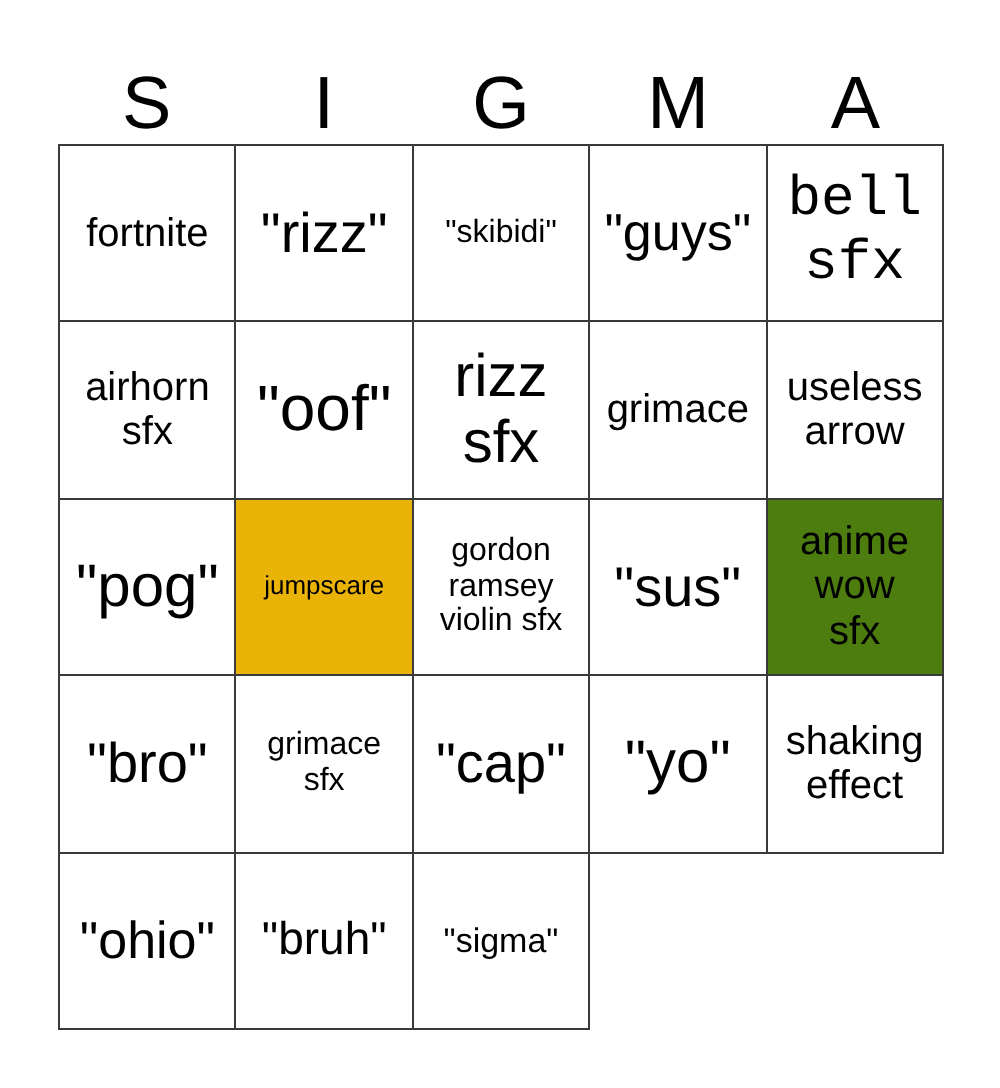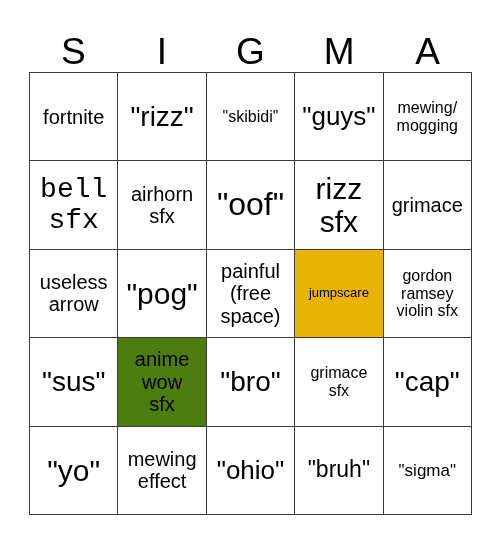--- a/index.html
+++ b/index.html
@@ -110,24 +110,20 @@
       </div>
     <div class="cell" style="border-color: rgb(58, 58, 58); background: rgb(255, 255, 255);">
         <span class="cell-text fs-3xl">"rizz"</span>
       </div>
     <div class="cell" style="border-color: rgb(58, 58, 58); background: rgb(255, 255, 255);">
         <span class="cell-text fs-sm">"skibidi"</span>
       </div>
     <div class="cell" style="border-color: rgb(58, 58, 58); background: rgb(255, 255, 255);">
         <span class="cell-text fs-2xl">"guys"</span>
       </div>
-    <div class="cell" style="border-color: rgb(58, 58, 58); background: rgb(255, 255, 255);">
-        <span class="cell-text fs-sm">mewing/
-mogging</span>
-      </div>
 
     <div class="cell" style="border-color: rgb(58, 58, 58); background: rgb(255, 255, 255); font-family: Liberation Mono, monospace;">
         <span class="cell-text fs-3xl">bell
 sfx</span>
       </div>
     <div class="cell" style="border-color: rgb(58, 58, 58); background: rgb(255, 255, 255);">
         <span class="cell-text fs-md">airhorn
 sfx</span>
       </div>
     <div class="cell" style="border-color: rgb(58, 58, 58); background: rgb(255, 255, 255);">
@@ -140,25 +136,20 @@
     <div class="cell" style="border-color: rgb(58, 58, 58); background: rgb(255, 255, 255);">
         <span class="cell-text fs-md">grimace</span>
       </div>
 
     <div class="cell" style="border-color: rgb(58, 58, 58); background: rgb(255, 255, 255);">
         <span class="cell-text fs-md">useless
 arrow</span>
       </div>
     <div class="cell" style="border-color: rgb(58, 58, 58); background: rgb(255, 255, 255);">
         <span class="cell-text fs-4xl">"pog"</span>
-      </div>
-    <div class="cell" style="border-color: rgb(58, 58, 58); background: rgb(255, 255, 255);">
-        <span class="cell-text fs-lg">painful
-(free
-space)</span>
       </div>
     <div class="cell" style="border-color: rgb(58, 58, 58); background: #eab308;">
         <span class="cell-text fs-xs">jumpscare</span>
       </div>
     <div class="cell" style="border-color: rgb(58, 58, 58); background: rgb(255, 255, 255);">
         <span class="cell-text fs-sm">gordon
 ramsey
 violin sfx</span>
       </div>
 
@@ -178,21 +169,21 @@
 sfx</span>
       </div>
     <div class="cell" style="border-color: rgb(58, 58, 58); background: rgb(255, 255, 255);">
         <span class="cell-text fs-3xl">"cap"</span>
       </div>
 
     <div class="cell" style="border-color: rgb(58, 58, 58); background: rgb(255, 255, 255);">
         <span class="cell-text fs-4xl">"yo"</span>
       </div>
     <div class="cell" style="border-color: rgb(58, 58, 58); background: rgb(255, 255, 255);">
-        <span class="cell-text fs-md">mewing
+        <span class="cell-text fs-md">shaking
 effect</span>
       </div>
     <div class="cell" style="border-color: rgb(58, 58, 58); background: rgb(255, 255, 255);">
         <span class="cell-text fs-2xl">"ohio"</span>
       </div>
     <div class="cell" style="border-color: rgb(58, 58, 58); background: rgb(255, 255, 255);">
         <span class="cell-text fs-xl">"bruh"</span>
       </div>
     <div class="cell" style="border-color: rgb(58, 58, 58); background: rgb(255, 255, 255);">
         <span class="cell-text fs-smp">"sigma"</span>

